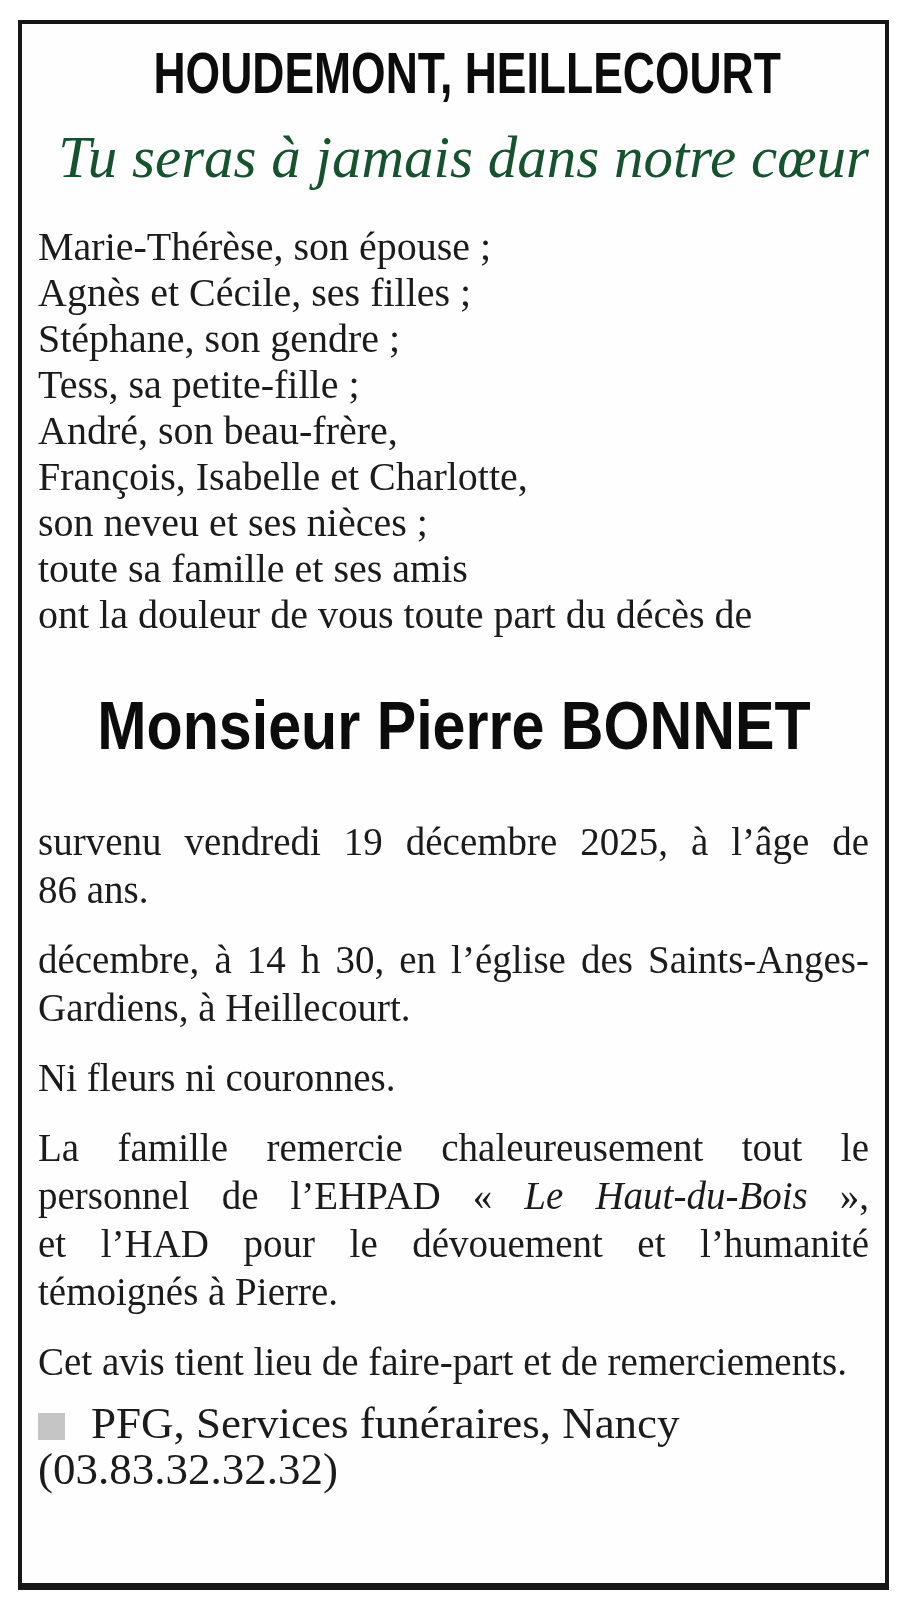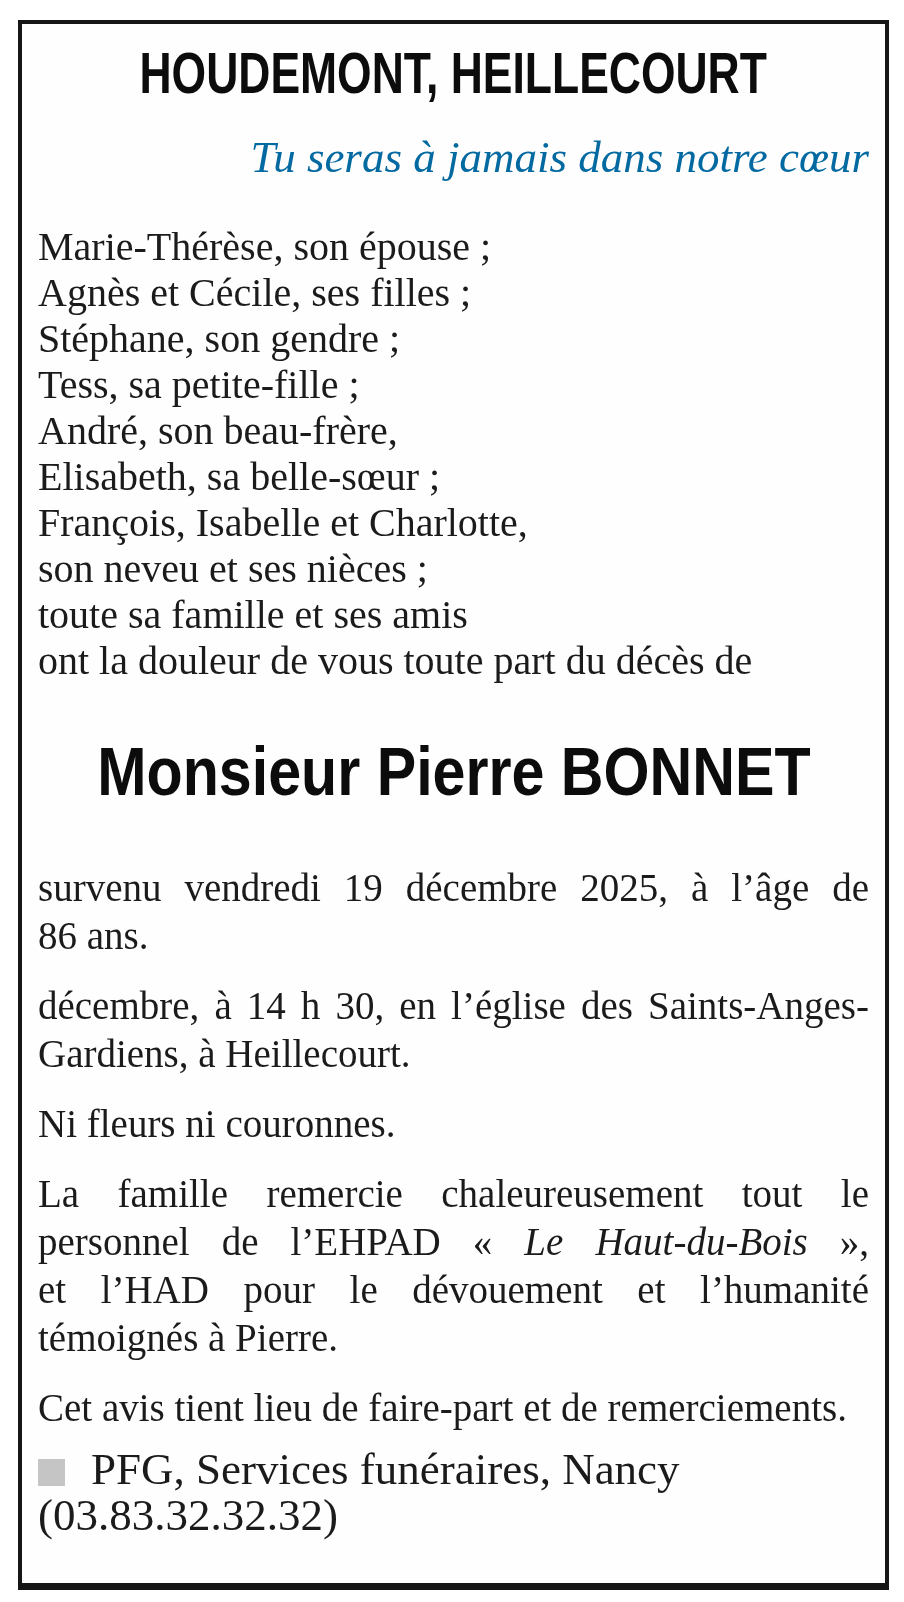--- a/index.html
+++ b/index.html
@@ -14,41 +14,41 @@
   .notice-frame {
     position: absolute;
     left: 18px; top: 20px; right: 15px; bottom: 12px;
     border: 4px solid #161616;
     border-bottom-width: 7px;
     padding: 14px 16px 6px 16px;
     background: #fefefe;
     box-sizing: border-box;
   }
   
-  .heading-row { text-align: center; margin: 0; }
+  .heading-row { text-align: right; margin: 0; }
   .towns { 
     display: inline-block;
     font-family: "Liberation Sans", sans-serif;
     font-weight: 700;
     font-size: 57px;
     line-height: 62px;
     color: #0c0c0c;
     letter-spacing: 0px;
     transform: scaleX(0.78);
     transform-origin: 50% 50%;
     white-space: nowrap;
     margin-top: 4px;
   }
   .epitaph {
     margin-top: 26px;
     text-align: right;
     font-style: italic;
-    font-size: 45px;
+    font-size: 59px;
     line-height: 54px;
-    color: #0369a1;
+    color: #14532d;
     white-space: nowrap;
   }
   .family { margin-top: 40px; }
   .family .fline {
     font-size: 40px;
     line-height: 46px;
     white-space: nowrap;
   }
   .name-row { text-align: center; margin: 0; margin-top: 50px; }
   .deceased {
@@ -88,21 +88,20 @@
   <h1 class="heading-row"><span class="towns">HOUDEMONT, HEILLECOURT</span></h1>
 
   <div class="epitaph">Tu seras à jamais dans notre cœur</div>
 
   <div class="family">
     <div class="fline">Marie-Thérèse, son épouse ;</div>
     <div class="fline">Agnès et Cécile, ses filles ;</div>
     <div class="fline">Stéphane, son gendre ;</div>
     <div class="fline">Tess, sa petite-fille ;</div>
     <div class="fline">André, son beau-frère,</div>
-    <div class="fline">Elisabeth, sa belle-sœur ;</div>
     <div class="fline">François, Isabelle et Charlotte,</div>
     <div class="fline">son neveu et ses nièces ;</div>
     <div class="fline">toute sa famille et ses amis</div>
     <div class="fline">ont la douleur de vous toute part du décès de</div>
   </div>
 
   <h2 class="name-row"><span class="deceased">Monsieur Pierre BONNET</span></h2>
 
   <p class="para first-after-name">
     <span class="line just">survenu vendredi 19 décembre 2025, à l’âge de</span>

